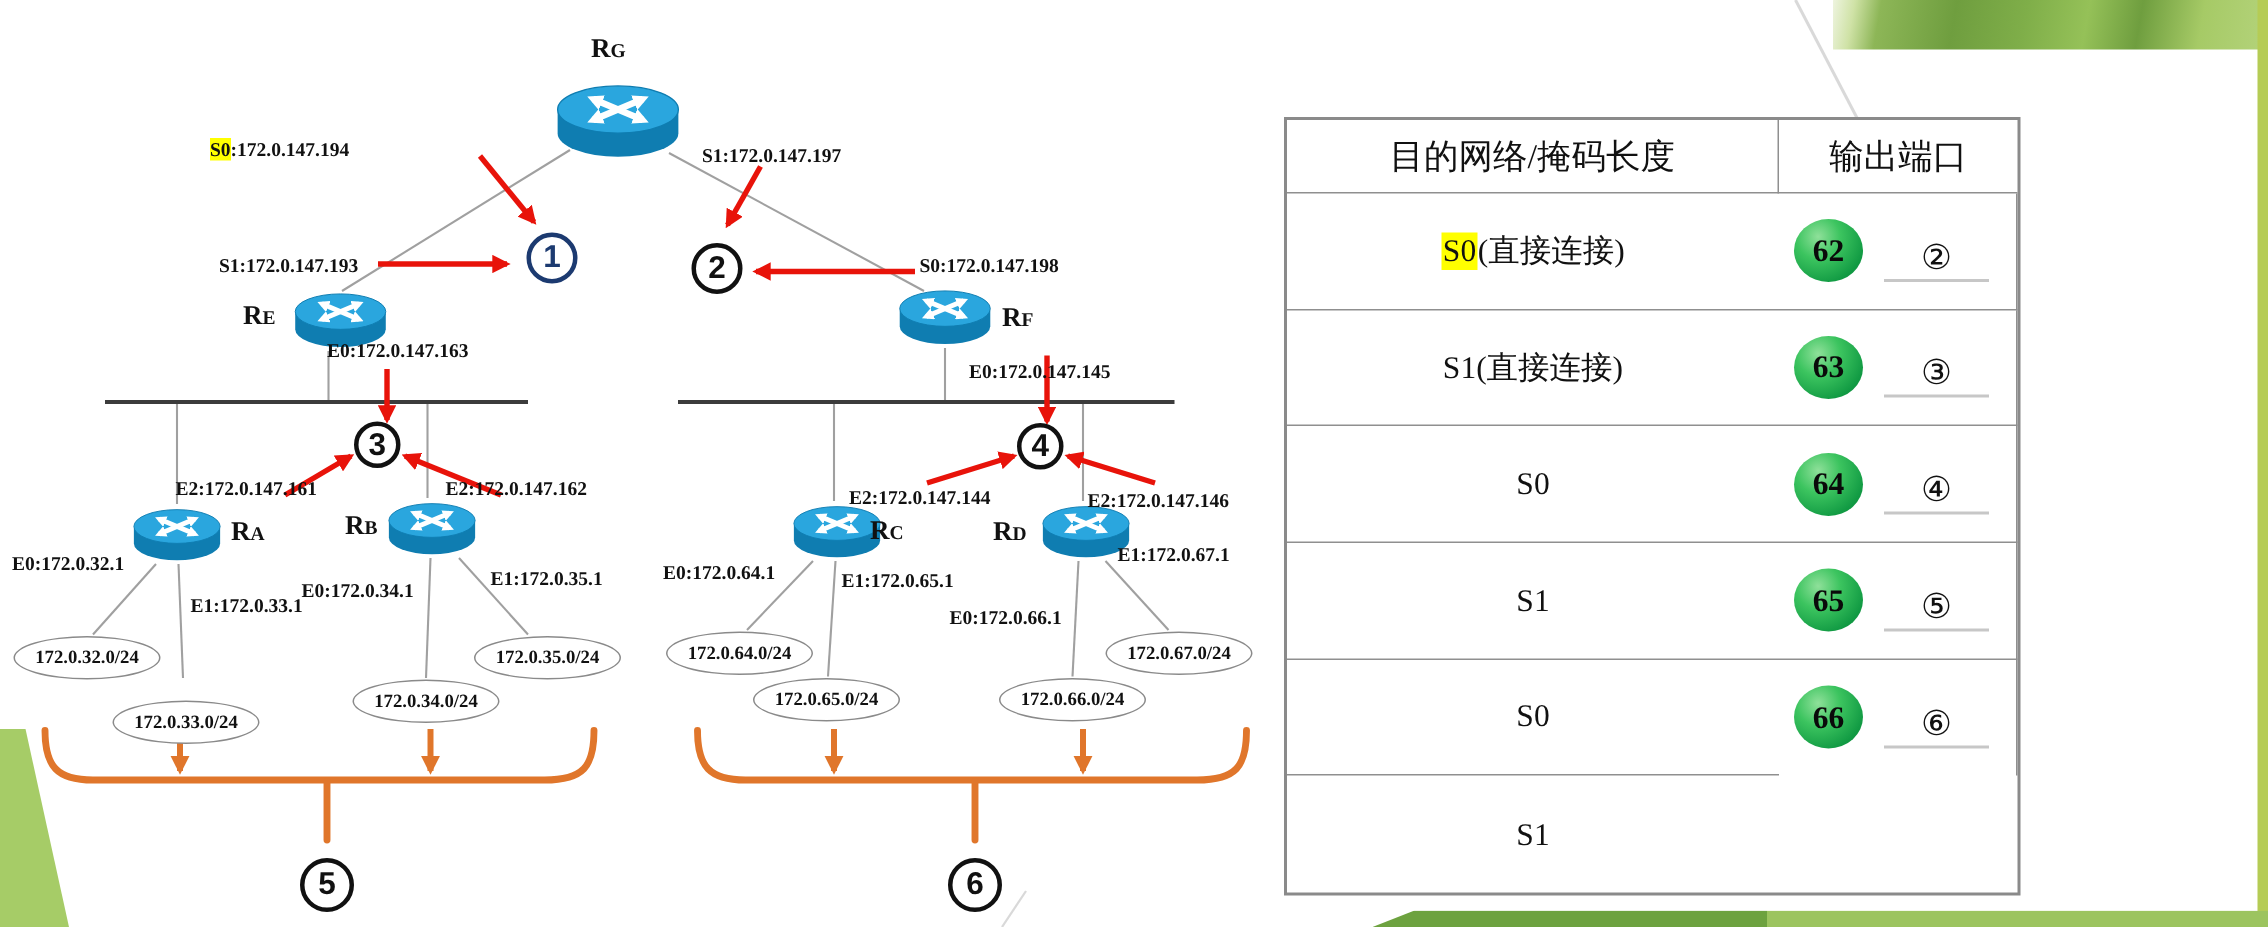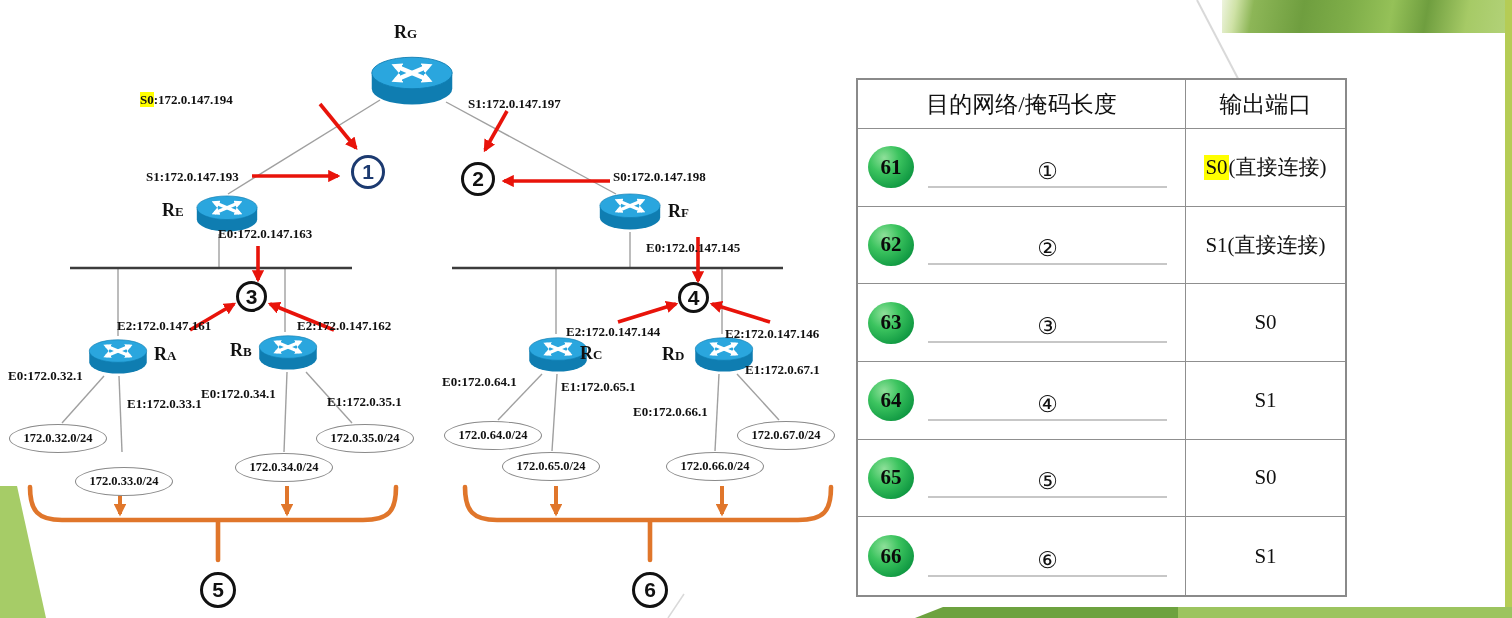--- a/index.html
+++ b/index.html
@@ -181,21 +181,21 @@
   <div class="iplabel" style="left:468px;top:96px">S1:172.0.147.197</div>
   <div class="iplabel" style="left:146px;top:169px">S1:172.0.147.193</div>
   <div class="iplabel" style="left:218px;top:226px">E0:172.0.147.163</div>
   <div class="iplabel" style="left:613px;top:169px">S0:172.0.147.198</div>
   <div class="iplabel" style="left:646px;top:240px">E0:172.0.147.145</div>
   <div class="iplabel" style="left:117px;top:318px">E2:172.0.147.161</div>
   <div class="iplabel" style="left:297px;top:318px">E2:172.0.147.162</div>
   <div class="iplabel" style="left:8px;top:368px">E0:172.0.32.1</div>
   <div class="iplabel" style="left:127px;top:396px">E1:172.0.33.1</div>
   <div class="iplabel" style="left:201px;top:386px">E0:172.0.34.1</div>
-  <div class="iplabel" style="left:327px;top:394px">E1:172.0.35.1</div>
+  <div class="iplabel" style="left:327px;top:378px">E1:172.0.35.1</div>
   <div class="iplabel" style="left:566px;top:324px">E2:172.0.147.144</div>
   <div class="iplabel" style="left:725px;top:326px">E2:172.0.147.146</div>
   <div class="iplabel" style="left:442px;top:374px">E0:172.0.64.1</div>
   <div class="iplabel" style="left:561px;top:379px">E1:172.0.65.1</div>
   <div class="iplabel" style="left:633px;top:404px">E0:172.0.66.1</div>
   <div class="iplabel" style="left:745px;top:362px">E1:172.0.67.1</div>
 
   <div class="net" style="left:9px;top:424px">172.0.32.0/24</div>
   <div class="net" style="left:75px;top:467px">172.0.33.0/24</div>
   <div class="net" style="left:235px;top:453px">172.0.34.0/24</div>
@@ -210,24 +210,20 @@
   <div class="marker" style="left:236px;top:281px;width:31px;height:31px">3</div>
   <div class="marker" style="left:678px;top:282px;width:31px;height:31px">4</div>
   <div class="marker" style="left:200px;top:572px;width:36px;height:36px">5</div>
   <div class="marker" style="left:632px;top:572px;width:36px;height:36px">6</div>
 
 
   <div class="rt">
     <div class="cell c1 hc">目的网络/掩码长度</div>
     <div class="cell hc">输出端口</div>
 
-    <div class="cell c1">
-      <div class="badge">61</div>
-      <div class="blank">①</div>
-    </div>
     <div class="cell c2">
         <span class="hl">S0</span>
         <span>(直接连接)</span>
       </div>
 
     <div class="cell c1">
       <div class="badge">62</div>
       <div class="blank">②</div>
     </div>
     <div class="cell c2">

